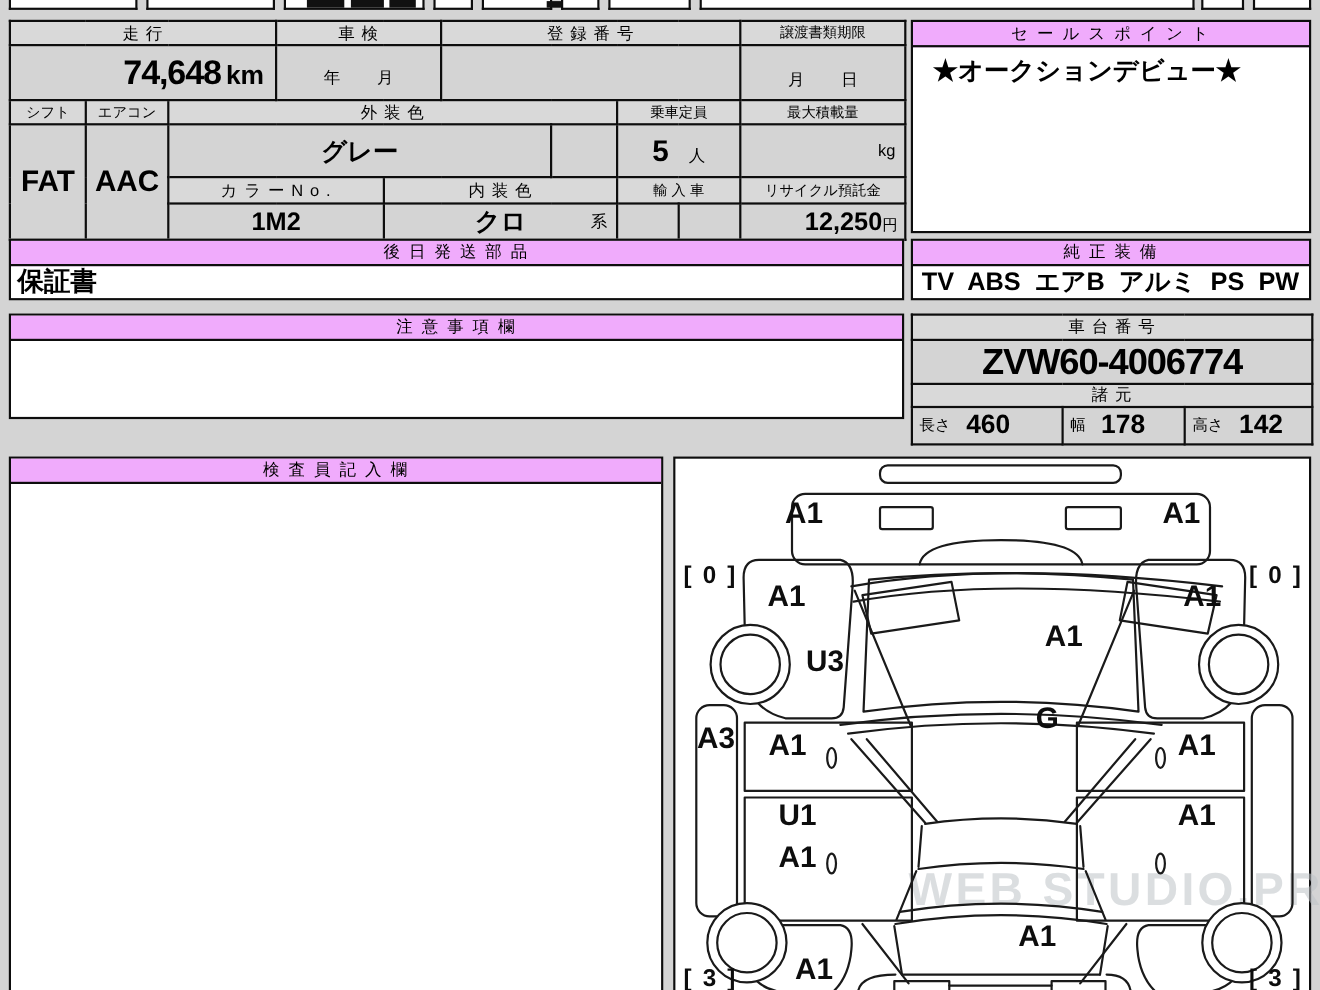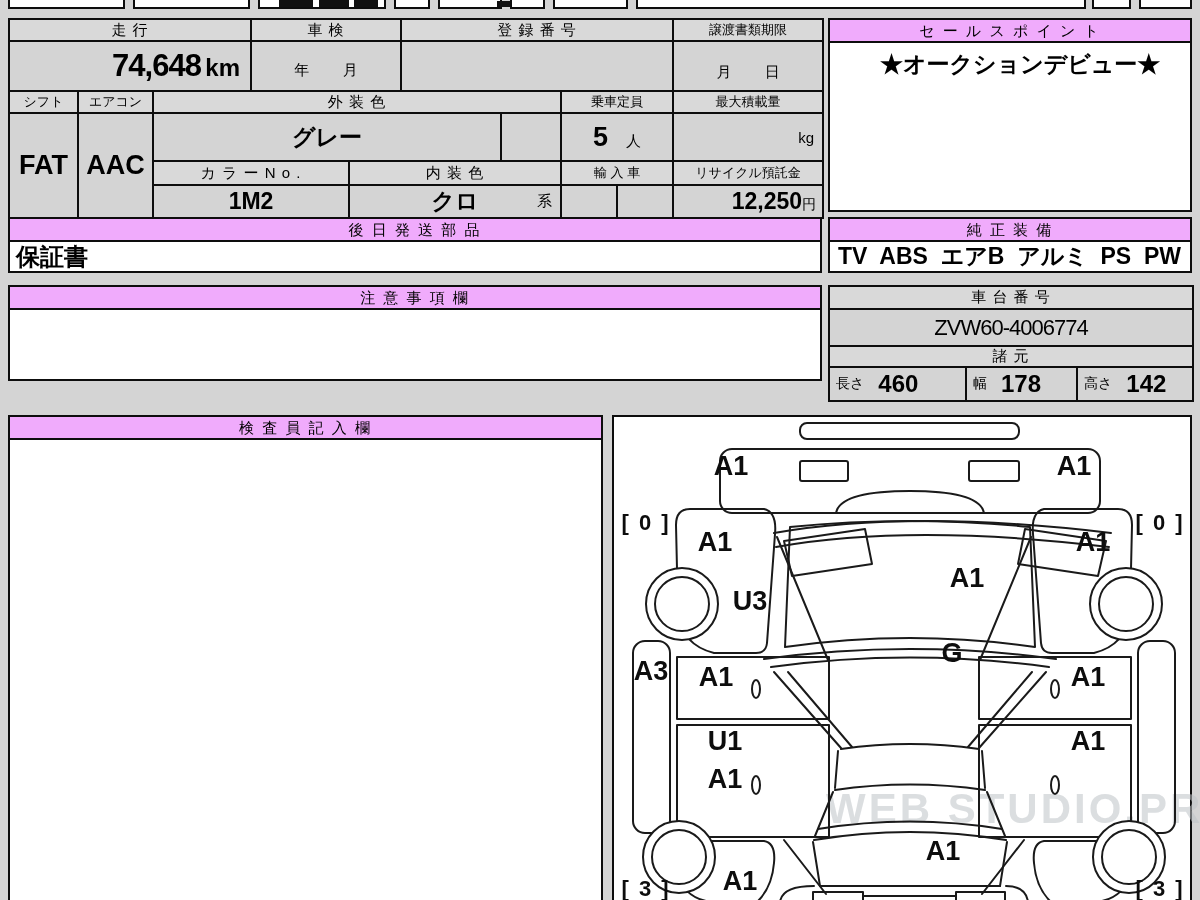--- a/index.html
+++ b/index.html
@@ -20,21 +20,21 @@
   .ts{position:absolute;top:0;height:9px;background:#fff;border:2px solid #0d0d0d;border-top:none;box-sizing:border-box;}
   .blob{position:absolute;background:#111;}
   
   .v-mile{font-size:31px;font-weight:bold;letter-spacing:-1px;}
   .v-unit{font-size:24px;font-weight:bold;}
   .v-big{font-size:27px;font-weight:bold;}
   .v-med{font-size:23px;font-weight:bold;}
   .v-sm{font-size:14px;}
   .cell-rel{position:relative;}
   .suffix-r{position:absolute;right:8px;bottom:6px;font-size:15px;font-weight:normal;}
-  .chassis-v{font-size:22px;font-weight:normal;letter-spacing:-1px;}
+  .chassis-v{font-size:33px;font-weight:bold;letter-spacing:-1px;}
   .dimrow{display:flex;align-items:center;justify-content:flex-start;padding:0 6px;height:100%;}
   .dim-l{font-size:14px;}
   .dim-v{font-size:24px;font-weight:bold;margin-left:14px;}
   .notes-line{font-size:22px;font-weight:bold;line-height:26px;text-align:left;}
   
   .diag{position:absolute;left:612px;top:415px;width:580px;height:490px;background:#fff;
         border:2px solid #0d0d0d;box-sizing:border-box;}
   .wm{position:absolute;left:212px;top:368px;font-size:42px;font-weight:bold;
       color:#bfc4c8;opacity:.55;letter-spacing:3px;white-space:nowrap;}
   .dsvg{position:absolute;left:0;top:0;}
@@ -113,21 +113,21 @@
       <td colspan="3" class="cell-rel"><span class="v-med">クロ</span><span class="suffix-r">系</span></td>
       <td></td>
       <td></td>
       <td style="text-align:right;padding-right:6px;"><span class="v-med">12,250</span><span class="v-sm">円</span></td>
     </tr>
   </tbody>
     </table>
 
   <div class="box" style="left:828px;top:18px;width:364px;height:194px;">
     <div class="box-hd">セ ー ル ス ポ イ ン ト</div>
-    <div style="padding:6px 18px;text-align:left;font-size:23px;font-weight:bold;margin-left:32px;">★オークションデビュー★</div>
+    <div style="padding:6px 18px;text-align:left;font-size:23px;font-weight:bold;">★オークションデビュー★</div>
   </div>
 
   <div class="box" style="left:8px;top:217px;width:814px;height:56px;">
     <div class="box-hd">後 日 発 送 部 品</div>
     <div style="height:29px;line-height:29px;padding-left:6px;text-align:left;font-size:24px;font-weight:bold;">保証書</div>
   </div>
 
   <div class="box" style="left:828px;top:217px;width:364px;height:56px;">
     <div class="box-hd">純 正 装 備</div>
     <div class="pre" style="height:29px;line-height:29px;padding-left:8px;text-align:left;font-size:23px;font-weight:bold;">TV  ABS  エアB  アルミ  PS  PW</div>

